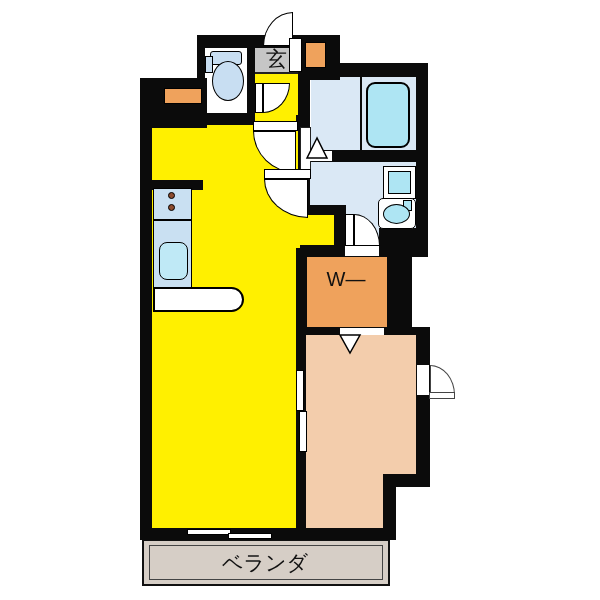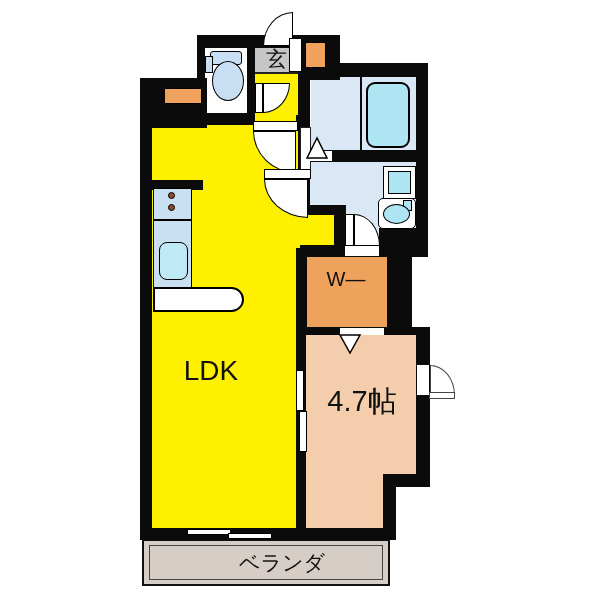--- a/index.html
+++ b/index.html
@@ -118,25 +118,23 @@
   <div class="fixture" style="left:159px;top:242px;width:29px;height:38px;background:var(--sink);border:1.5px solid #000;border-radius:8px;"></div>
   <div class="fixture" style="left:153px;top:287px;width:91px;height:25px;background:#fff;border:2px solid #000;border-radius:0 14px 14px 0;"></div>
 
   <div class="leaf" style="left:187px;top:529px;width:44px;height:6px;border-width:1px;"></div>
   <div class="leaf" style="left:228px;top:533px;width:44px;height:6px;border-width:1px;"></div>
 
   <div class="label" style="left:255px;top:47px;width:43px;font-size:21px;">
     <span>玄</span>
   </div>
   <div class="label" style="left:150px;top:355px;width:122px;font-size:28px;">
-    <div>LDK</div>
   </div>
   <div class="label" style="left:306px;top:385px;width:112px;font-size:29px;">
-    <div>4.7帖</div>
   </div>
   <div class="label" style="left:305px;top:268px;width:82px;font-size:20px;">
     <div>W―</div>
   </div>
-  <div class="label" style="left:158px;top:551px;width:248px;font-size:21px;">
+  <div class="label" style="left:141px;top:551px;width:248px;font-size:21px;">
     <span>ベランダ</span>
   </div>
 
 </div>
 
 </body></html>

